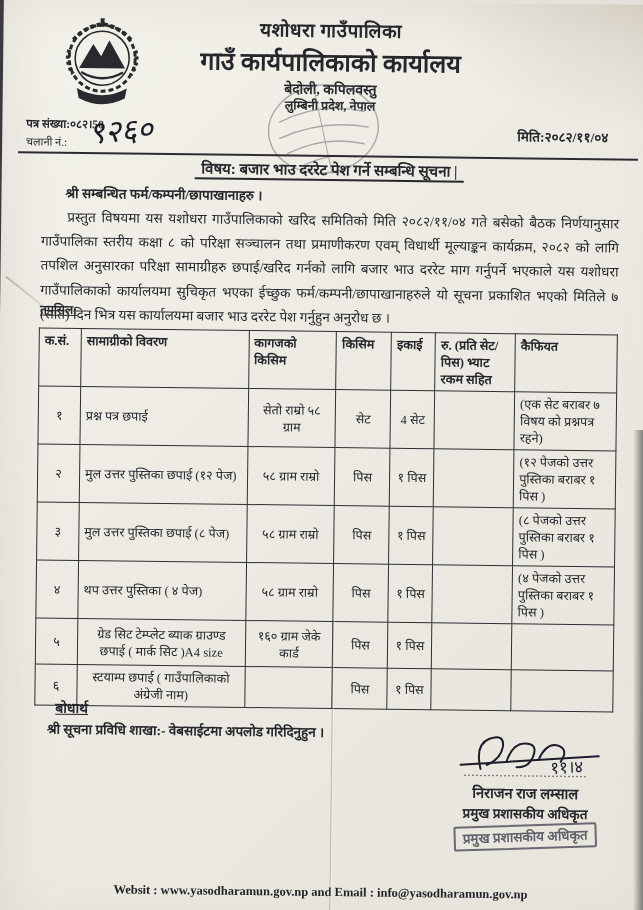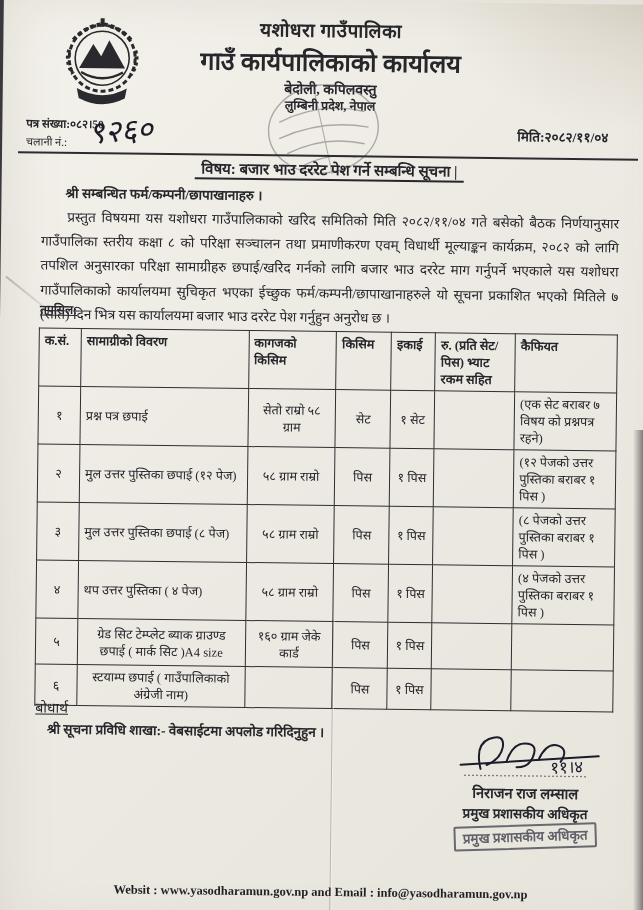--- a/index.html
+++ b/index.html
@@ -52,21 +52,21 @@
         font-size:12.6px;}
   table.rate th,table.rate td{border:1.6px solid #2e2e33;padding:3px 5px;}
   table.rate th{font-weight:bold;text-align:left;vertical-align:top;}
   table.rate td{vertical-align:middle;font-weight:500;}
   .c-center{text-align:center;}
   .hdr-row{height:56px;}
   .r1{height:46px;} .r2{height:58px;} .r3{height:58px;} .r4{height:58px;}
   .r5{height:46px;} .r6{height:40px;}
 
   
-  .cc-head{position:absolute;left:34px;top:700px;font-size:14px;font-weight:normal;
+  .cc-head{position:absolute;left:54px;top:700px;font-size:14px;font-weight:bold;
         text-decoration:underline;}
   .cc-line{position:absolute;left:46px;top:722px;font-size:13.5px;font-weight:bold;}
   .sig-block{position:absolute;left:420px;top:728px;width:210px;text-align:center;}
   .sig-scribble{position:relative;height:46px;}
   .sig-dots{font-size:12px;letter-spacing:1px;color:#3a3a40;margin-top:-12px;}
   .sig-name{font-size:14.5px;font-weight:bold;margin-top:2px;}
   .sig-title{font-size:13.5px;font-weight:bold;margin-top:2px;}
   .sig-stamp{display:inline-block;margin-top:2px;padding:1px 7px 2px;
         border:2px solid #4a4a55;color:#40404c;font-size:13.5px;font-weight:bold;
         transform:rotate(-2.5deg);opacity:.8;border-radius:2px;}
@@ -152,21 +152,21 @@
         <th>किसिम</th>
         <th>इकाई</th>
         <th>रु. (प्रति सेट/पिस) भ्याट रकम सहित</th>
         <th>कैफियत</th>
       </tr>
       <tr class="r1">
         <td class="c-center">१</td>
         <td>प्रश्न पत्र छपाई</td>
         <td class="c-center">सेतो राम्रो ५८ ग्राम</td>
         <td class="c-center">सेट</td>
-        <td class="c-center">१ सेट</td>
+        <td class="c-center">4 सेट</td>
         <td></td>
         <td>(एक सेट बराबर ७ विषय को प्रश्नपत्र रहने)</td>
       </tr>
       <tr class="r2">
         <td class="c-center">२</td>
         <td>मुल उत्तर पुस्तिका छपाई (१२ पेज)</td>
         <td class="c-center">५८ ग्राम राम्रो</td>
         <td class="c-center">पिस</td>
         <td class="c-center">१ पिस</td>
         <td></td>

